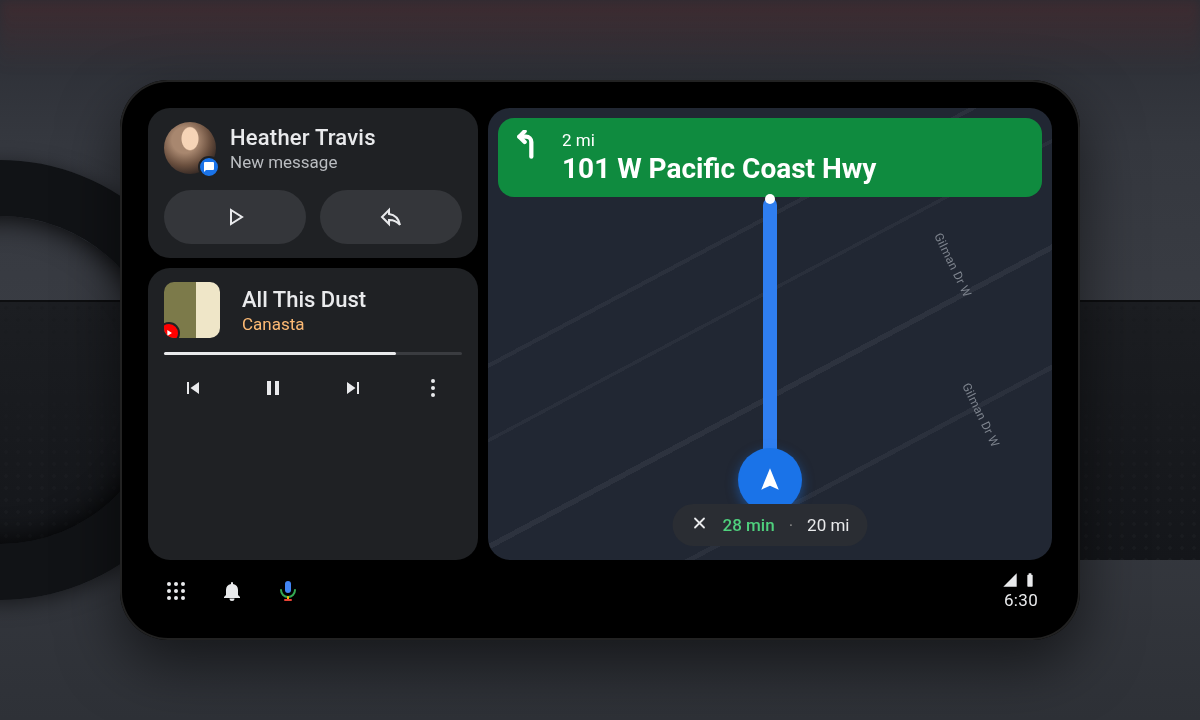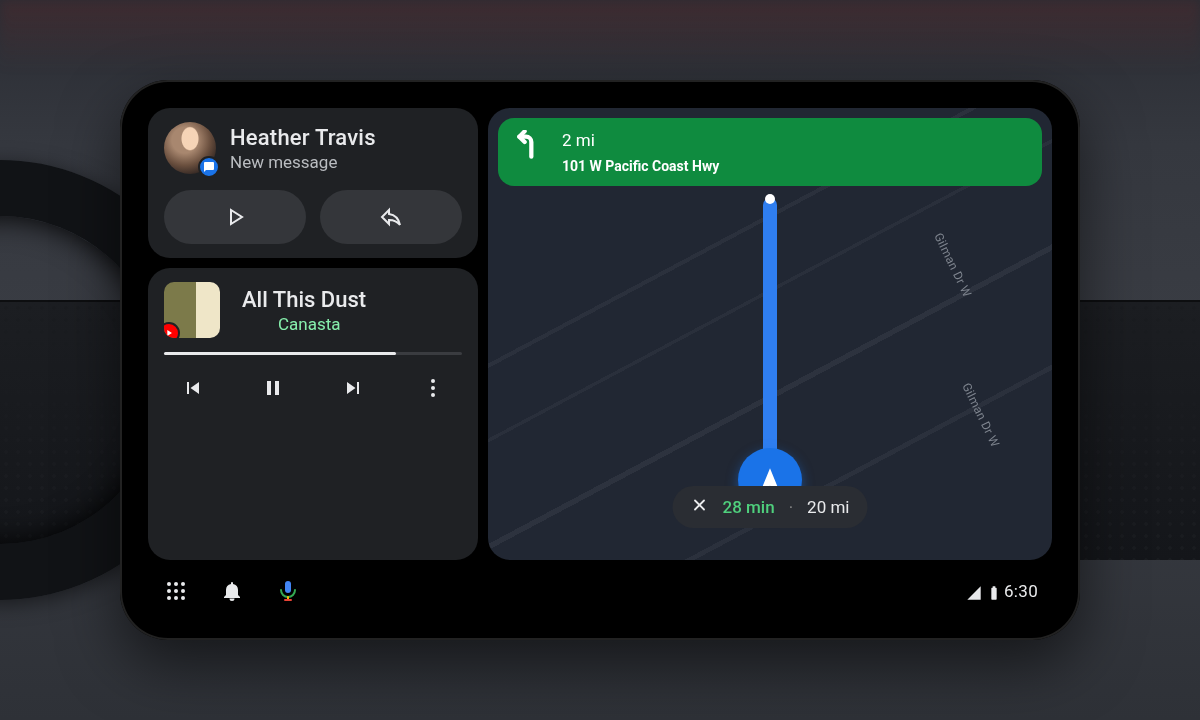--- a/index.html
+++ b/index.html
@@ -59,63 +59,63 @@
   .pill svg { width: 24px; height: 24px; fill: #e9eaec; stroke:#e9eaec; }
 
   .music-card { flex: 1; display:flex; flex-direction:column; }
   .music-head { display:flex; gap:22px; align-items:center; }
   .album { position:relative; width:56px; height:56px; border-radius:10px;
     background: linear-gradient(90deg, #7c7a4a 0 58%, #efe6c8 58% 100%); overflow:hidden; }
   .album-badge { position:absolute; left:-6px; bottom:-6px; width:22px; height:22px; border-radius:50%;
     background:#f00; border:2px solid #1f2124; display:flex; align-items:center; justify-content:center; }
   .album-badge svg { width:10px; height:10px; fill:#fff; }
   .track .title { font-size:22px; font-weight:500; }
-  .track .artist { font-size:17px; color:#86efac; margin-top:2px;margin-left:36px; }
+  .track .artist { font-size:17px; color:#fdba74; margin-top:2px; }
   .progress { height:3px; background:#3a3c40; margin:14px 0 10px; border-radius:2px; position:relative; }
   .progress .fill { position:absolute; left:0; top:0; bottom:0; width:78%; background:#e9eaec; border-radius:2px; }
   .controls { display:flex; align-items:center; justify-content:space-between; padding:0 6px 4px; }
   .ctl { width:46px; height:46px; display:flex; align-items:center; justify-content:center; cursor:pointer; }
   .ctl svg { width:24px; height:24px; fill:#e9eaec; }
 
   .map-pane { flex:1; position:relative; border-radius:22px; overflow:hidden;
     background:
       linear-gradient(152deg, transparent 0 34%, rgba(200,200,210,.06) 34% 34.6%, transparent 34.6% 44%, rgba(200,200,210,.05) 44% 44.5%, transparent 44.5% 58%, rgba(200,200,210,.07) 58% 58.8%, transparent 58.8% 74%, rgba(200,200,210,.06) 74% 74.7%, transparent 74.7%),
       #212733;
     padding-left: 25px;
   }
   .nav-banner { position:absolute; left:10px; right:10px; top:10px; background:#0f8b3f;
     border-radius:16px; padding:12px 16px; color:#fff; display:flex; gap:16px; align-items:flex-start; }
   .nav-banner .turn { width:32px; height:32px; flex:none; }
   .nav-banner .turn svg { width:32px; height:32px; fill:none; stroke:#fff; stroke-width:3.2; stroke-linecap:round; stroke-linejoin:round; }
   .nav-info .dist { font-size:17px; }
-  .nav-info .street { font-size:14px; font-weight:700; margin-top:8px; }
+  .nav-info .street { font-size:28px; font-weight:700; margin-top:2px; }
   .route-line { position:absolute; left:50%; top:90px; transform:translateX(-50%); width:14px; height:260px;
     background:#2f7ef0; border-radius:8px; }
   .route-line::before { content:""; position:absolute; left:50%; top:-4px; transform:translateX(-50%);
     width:10px; height:10px; background:#fff; border-radius:50%; }
   .puck { position:absolute; left:50%; top:340px; transform:translateX(-50%); width:64px; height:64px;
     background:#1a73e8; border-radius:50%; display:flex; align-items:center; justify-content:center;
     box-shadow:0 4px 12px rgba(26,115,232,.5); }
   .puck svg { width:28px; height:28px; fill:#fff; }
-  .eta { position:absolute; left:50%; bottom:32px; transform:translateX(-50%);
+  .eta { position:absolute; left:50%; bottom:14px; transform:translateX(-50%);
     background:#2a2d33; border-radius:24px; padding:10px 18px; display:flex; gap:14px; align-items:center;
     color:#e9eaec; font-size:17px; }
   .eta .x { cursor:pointer; }
   .eta .time { color:#4fd07d; font-weight:500; }
   .eta .dot { color:#888; }
   .street-label { position:absolute; color:#7e848e; font-size:12px; letter-spacing:.3px; }
   .sl1 { right:64px; top:150px; transform:rotate(64deg); }
   .sl2 { right:36px; top:300px; transform:rotate(64deg); }
 
   .nav-bar { height:62px; display:flex; align-items:center; justify-content:space-between;
     padding:0 24px; color:#e9eaec; }
   .nav-left { display:flex; gap:28px; align-items:center; }
   .nav-icon { width:28px; height:28px; display:flex; align-items:center; justify-content:center; cursor:pointer; }
   .nav-icon svg { width:24px; height:24px; fill:#e9eaec; }
-  .nav-right { display:flex; flex-direction:row; align-items:flex-end; gap:2px;margin-left:8px; }
+  .nav-right { display:flex; flex-direction:column; align-items:flex-end; gap:2px;margin-left:8px; }
   .status-icons { display:flex; gap:4px; align-items:flex-end; }
   .status-icons svg { width:16px; height:16px; fill:#e9eaec; }
   .clock { font-size:17px; letter-spacing:.3px; }
   .mic svg .mbody { fill:#4285f4; }
 </style>
 </head>
 <body>
 
 <div class="env-top"></div>
 <div class="dash-bar"></div>

